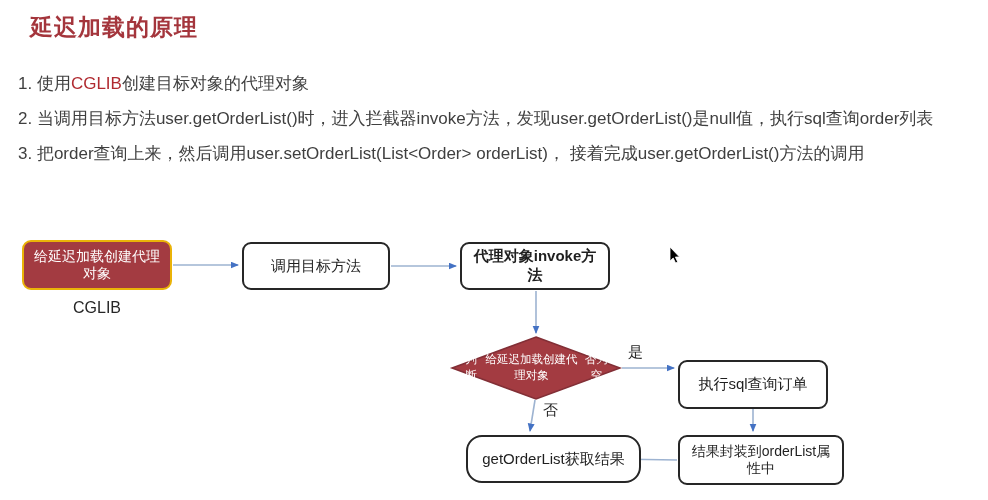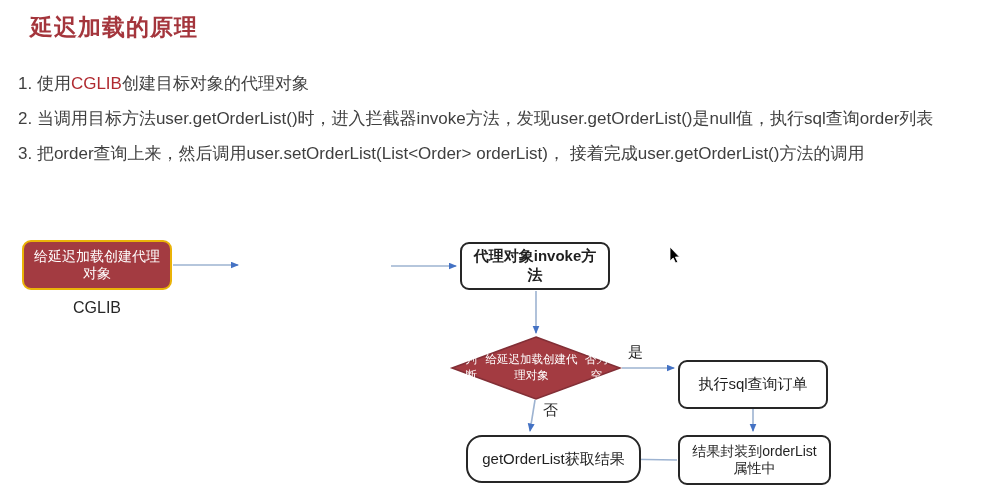--- a/index.html
+++ b/index.html
@@ -32,21 +32,21 @@
   .cap-cglib { left:22px; top:299px; width:150px; }
   .call    { left:242px; top:242px; width:148px; height:48px; }
   .cap-gol { left:242px; top:297px; width:148px; }
   .invoke  { left:460px; top:242px; width:150px; height:48px;font-weight:bold; }
   .decision-text {
     position:absolute; left:462px; top:339px; width:148px; height:58px;
     display:flex; align-items:center; justify-content:center;
     color:#ffffff; font-size:11.5px; line-height:1.35; text-align:center;
   }
   .execsql { left:678px; top:360px; width:150px; height:49px; }
-  .wrap    { left:678px; top:435px; width:153px; height:50px; font-size:14px; }
+  .wrap    { left:678px; top:435px; width:166px; height:50px; font-size:14px; }
   .getres  { left:466px; top:435px; width:175px; height:48px;border-radius:16px; }
 
   .edge-label { position:absolute; font-size:15px; color:#262626; }
   .lbl-yes { left:628px; top:343px; }
   .lbl-no  { left:543px; top:401px; }
 
   svg.connectors { position:absolute; left:0; top:0; width:988px; height:500px; pointer-events:none; }
   .cursor { position:absolute; left:668px; top:246px; pointer-events:none; }
 </style>
 </head>
@@ -83,20 +83,21 @@
     <line x1="535" y1="400" x2="530" y2="431" stroke="#9DB3D1" stroke-width="1.6" marker-end="url(#arr)"></line>
 
     <line x1="753" y1="394" x2="753" y2="431" stroke="#9DB3D1" stroke-width="1.6" marker-end="url(#arr)"></line>
 
     <line x1="677" y1="460" x2="615" y2="459" stroke="#9DB3D1" stroke-width="1.6" marker-end="url(#arrL)"></line>
   </svg>
 
   <div class="node red start">给延迟加载创建代理对象</div>
   <div class="caption cap-cglib">CGLIB</div>
 
+  <div class="node call">调用目标方法</div>
 
   <div class="node invoke">代理对象invoke方法</div>
 
   <div class="decision-text">
     <span>判断</span>
     <span>给延迟加载创建代理对象</span>
     <span>否为空</span>
   </div>
 
   <div class="edge-label lbl-yes">是</div>

